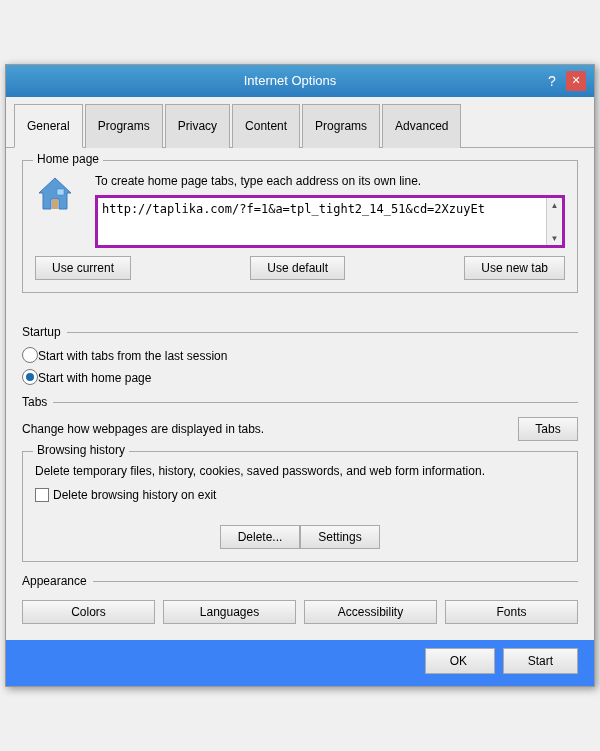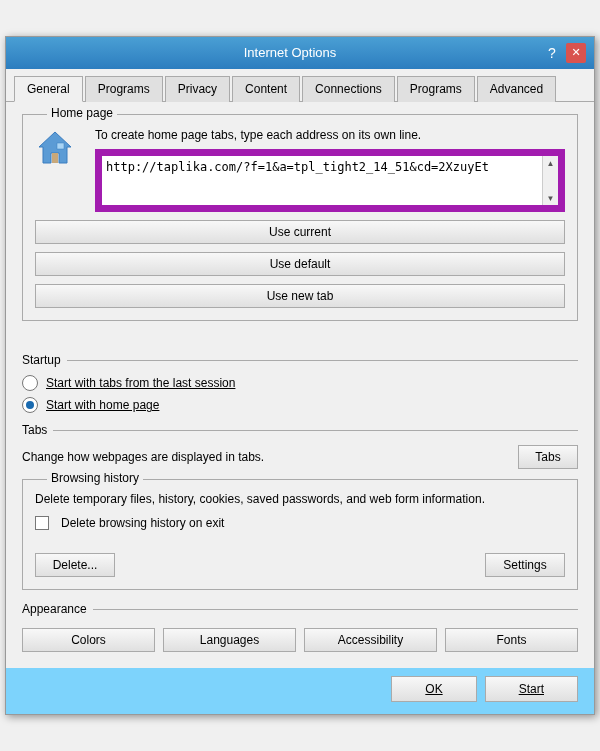--- a/index.html
+++ b/index.html
@@ -9,21 +9,21 @@
       background: #f0f0f0;
       display: flex;
       align-items: center;
       justify-content: center;
       width: 600px;
       height: 751px;
       overflow: hidden;
     }
     .window {
       width: 590px;
-      background: #7dd3fc;
+      background: #3b82f6;
       border: 1px solid #999;
       box-shadow: 2px 2px 8px rgba(0,0,0,0.4);
     }
     .title-bar {
       background: linear-gradient(to bottom, #4a9fd4, #2c7dbf);
       color: white;
       padding: 6px 8px;
       display: flex;
       align-items: center;
       justify-content: space-between;
@@ -62,21 +62,21 @@
     }
     
     .tab-strip {
       display: flex;
       background: #f0f0f0;
       padding: 6px 8px 0 8px;
       border-bottom: 1px solid #aaa;
       gap: 2px;
     }
     .tab {
-      padding: 5px 12px;
+      padding: 14px 12px;
       border: 1px solid #aaa;
       border-bottom: none;
       background: #e0e0e0;
       cursor: pointer;
       font-size: 12px;
       position: relative;
       top: 1px;
       text-align: center;
     }
     .tab.active {
@@ -93,21 +93,21 @@
     
     .group-box {
       border: 1px solid #aaa;
       margin-bottom: 12px;
       padding: 10px 12px 12px 12px;
       position: relative;
     }
     .group-label {
       position: absolute;
       top: -9px;
-      left: 24px;
+      left: 10px;
       background: #f0f0f0;
       padding: 0 4px;
       font-size: 12px;
     }
     .home-page-content {
       display: flex;
       align-items: flex-start;
       gap: 20px;
       margin-top: 2px;
     }
@@ -118,23 +118,23 @@
     }
     .home-page-right {
       flex: 1;
     }
     .home-page-desc {
       font-size: 12px;
       margin-bottom: 6px;
       line-height: 1.4;
     }
     .url-textarea-wrapper {
-      border: 7px solid #a21caf;
+      border: 3px solid #a21caf;
       background: white;
-      height: 63px;
+      height: 53px;
       display: flex;
       overflow: hidden;
     }
     .url-textarea {
       flex: 1;
       border: none;
       outline: none;
       font-size: 12px;
       padding: 4px;
       resize: none;
@@ -156,46 +156,44 @@
       justify-content: center;
       font-size: 8px;
       color: #555;
       cursor: pointer;
     }
     .home-page-buttons {
       display: flex;
       gap: 8px;
       margin-top: 8px;
       justify-content: space-between;
-      flex-direction: column;
     }
     .btn {
       padding: 4px 16px;
       background: linear-gradient(to bottom, #f8f8f8, #e0e0e0);
       border: 1px solid #aaa;
       cursor: pointer;
       font-size: 12px;
       min-width: 80px;
       text-align: center;
     }
     .btn:disabled {
       color: #aaa;
       cursor: default;
     }
     
     .startup-content {
       margin-top: 2px;
     }
     .radio-item {
       display: flex;
-      align-items: center;
-      gap: 8px;
+      align-items: flex-end;
+      gap: 0;
       margin-bottom: 6px;
       font-size: 12px;
-      text-decoration: underline;
     }
     .radio-btn {
       width: 16px;
       height: 16px;
       border-radius: 50%;
       border: 1px solid #777;
       background: white;
       display: flex;
       align-items: center;
       justify-content: center;
@@ -218,61 +216,60 @@
     }
     
     .browsing-history-desc {
       font-size: 12px;
       line-height: 1.5;
       margin-bottom: 8px;
     }
     .checkbox-item {
       display: flex;
       align-items: center;
-      gap: 12px;
+      gap: 4px;
       font-size: 12px;
       margin-bottom: 8px;
     }
     .checkbox {
       width: 14px;
       height: 14px;
       border: 1px solid #777;
       background: white;
     }
     .history-buttons {
       display: flex;
       gap: 0;
-      justify-content: space-between;
+      justify-content: center;
       margin-top: 23px;
     }
     
     .appearance-buttons {
       display: flex;
       gap: 8px;
       margin-top: 12px;
     }
     .appearance-btn {
       flex: 1;
     }
     
     .bottom-bar {
       display: flex;
       justify-content: flex-end;
       padding: 8px 16px 12px 16px;
       gap: 8px;
     }
     .bottom-btn {
-      padding: 5px 33px;
+      padding: 5px 24px;
       background: linear-gradient(to bottom, #f8f8f8, #e0e0e0);
       border: 1px solid #aaa;
       cursor: pointer;
       font-size: 12px;
       min-width: 70px;
       text-align: left;
-      text-decoration: underline;
     }
     .bottom-btn:disabled {
       color: #aaa;
       cursor: default;
     }
     .section-divider {
       display: flex;
       align-items: center;
       margin-bottom: 8px;
       margin-top: 2px;
@@ -307,23 +304,20 @@
       <span>General</span>
     </div>
     <div class="tab">
       <span>Programs</span>
     </div>
     <div class="tab">
       <span>Privacy</span>
     </div>
     <div class="tab">
       <span>Content</span>
-    </div>
-    <div class="tab">
-      <span>Connections</span>
     </div>
     <div class="tab">
       <span>Programs</span>
     </div>
     <div class="tab">
       <span>Advanced</span>
     </div>
   </div>
 
   <div class="content">

